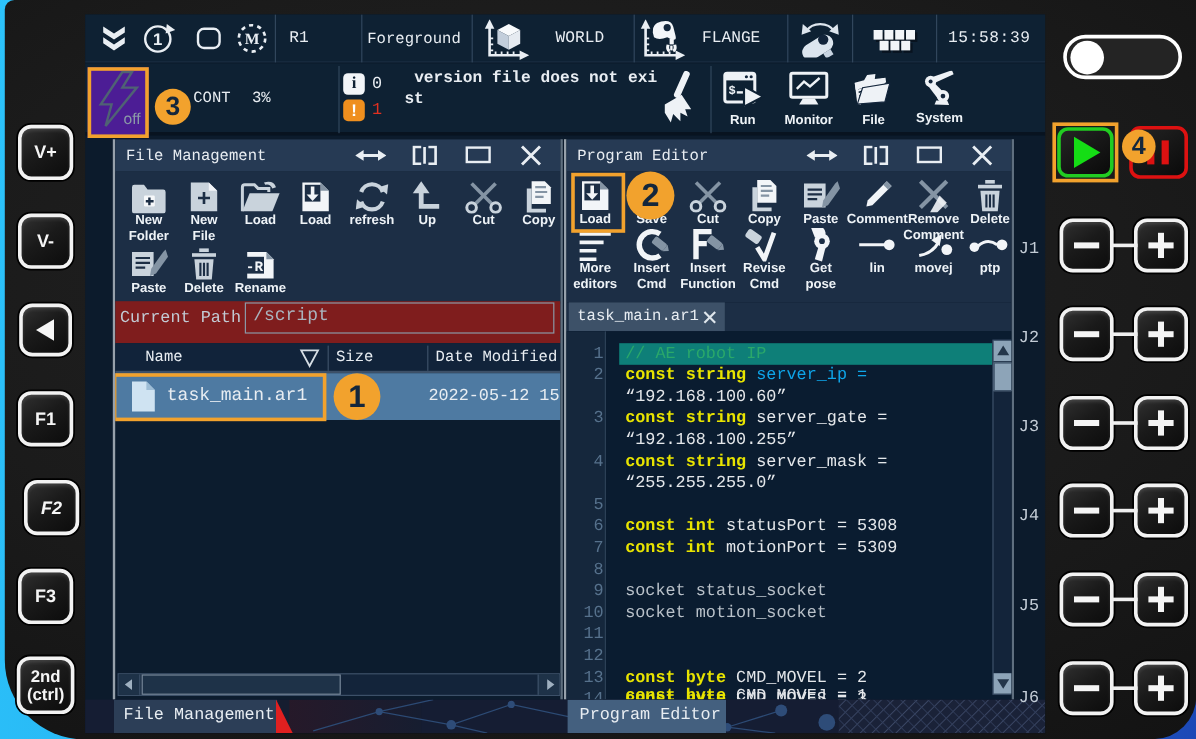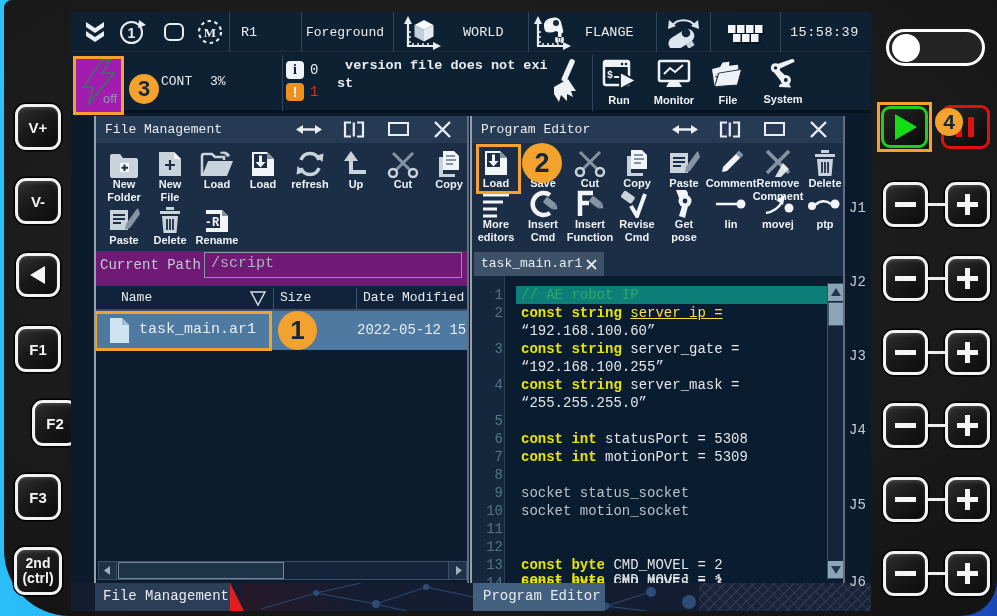--- a/index.html
+++ b/index.html
@@ -31,21 +31,21 @@
 <body>
 <div class="pendant"></div>
 <div class="hwbtn" style="left:15px;top:104px;width:46px;height:46px;font-size:15px;">V+</div>
 <div class="hwbtn" style="left:15px;top:178px;width:46px;height:46px;font-size:15px;">V-</div>
 <div class="hwbtn" style="left:16px;top:253px;width:44px;height:44px;">
     <svg width="24" height="24">
       <polygon points="19,3 19,21 4,12" fill="#f5f5f5"></polygon>
     </svg>
   </div>
 <div class="hwbtn" style="left:15px;top:326px;width:46px;height:46px;font-size:15px;">F1</div>
-<div class="hwbtn" style="left:32px;top:400px;width:46px;height:46px;font-size:15px;">F2</div>
+<div class="hwbtn" style="left:20px;top:400px;width:46px;height:46px;font-size:15px;font-style:italic;">F2</div>
 <div class="hwbtn" style="left:15px;top:474px;width:46px;height:46px;font-size:15px;">F3</div>
 <div class="hwbtn" style="left:14px;top:547px;width:48px;height:48px;font-size:14px;line-height:15px;">2nd<br>(ctrl)</div>
 <div class="abs" style="left:886px;top:29px;width:99px;height:37px;border:3px solid #fff;border-radius:19px;background:#242424;">
 <div class="abs" style="left:3px;top:1.5px;width:28px;height:28px;border-radius:50%;background:#fff;"></div>
   </div>
 <div class="obox" style="left:877px;top:102px;width:55px;height:50px;"></div>
 <div class="abs" style="left:881px;top:106px;width:47px;height:42px;border:3px solid #22cc22;border-radius:9px;background:linear-gradient(145deg,#242424,#0a0a0a);">
 <svg width="41" height="36">
       <polygon points="11,5 33,18 11,31" fill="#15dd15"></polygon>
     </svg></div>
@@ -215,21 +215,21 @@
           <rect x="20" y="2" width="7.5" height="8"></rect>
           <rect x="29" y="2" width="7.5" height="8"></rect>
 <rect x="7" y="11" width="7.5" height="8"></rect>
           <rect x="16" y="11" width="7.5" height="8"></rect>
           <rect x="25" y="11" width="7.5" height="8"></rect>
 </g>
 </svg>
 <div class="abs" style="left:719px;top:13px;font-size:13.5px;letter-spacing:.5px;">15:58:39</div>
 </div>
 <div class="abs" style="left:0;top:41px;width:800px;height:60px;background:#0e2133;border-bottom:3px solid #081320;">
-<div class="abs" style="left:2px;top:3px;width:51px;height:59px;border:3.5px solid #f2a22d;background:#a21caf;">
+<div class="abs" style="left:2px;top:3px;width:51px;height:59px;border:3.5px solid #f2a22d;background:#4c1d95;">
 <svg width="44" height="47" viewBox="0 0 44 47">
 <polygon points="26,1 8,28 17,28 12,46 38,14 26,14 34,1" fill="none" stroke="#4f6274" stroke-width="2"></polygon>
 <text x="27" y="44" font-size="13" fill="#8b99a7" font-family="Liberation Sans">off</text>
 </svg></div>
 <div class="badge" style="left:58px;top:21px;width:30px;height:30px;font-size:22px;">3</div>
 <div class="abs" style="left:90px;top:21px;font-size:13px;">CONT</div>
 <div class="abs" style="left:139px;top:21px;font-size:13px;">3%</div>
 <div class="vsep" style="left:211px;top:2px;height:56px;"></div>
 <div class="abs" style="left:215px;top:8px;width:18px;height:18px;background:#f2f5f8;border-radius:4px;color:#0e2133;font-family:'Liberation Serif';font-weight:bold;font-size:14px;text-align:center;line-height:18px;">i</div>
 <div class="abs" style="left:239px;top:9px;font-size:14px;">0</div>
@@ -406,21 +406,21 @@
             <svg width="30" height="28" viewBox="0 0 30 28">
               <path d="M4 4 L20 4 L26 10 L26 26 L4 26 Z" fill="#f2f5f8"></path>
               <path d="M20 4 L20 10 L26 10 Z" fill="#8494a4"></path>
 <rect x="2" y="8" width="16" height="14" fill="#1c2e45"></rect>
 <text x="10" y="19.5" font-size="12" font-weight="bold" fill="#f2f5f8" text-anchor="middle" font-family="Liberation Mono">-R</text>
             </svg>
           </div>
           <div class="icolabel" style="line-height:13px;">Rename</div>
         </div>
 </div>
-<div class="abs" style="left:0;top:135px;width:100%;height:35px;background:#701a75;">
+<div class="abs" style="left:0;top:135px;width:100%;height:35px;background:#7f1d1d;">
 <div class="abs" style="left:4px;top:6px;font-size:14px;color:#c2cbd4;">Current Path</div>
 <div class="abs" style="left:108px;top:1px;width:258px;height:26px;border:1px solid #8a98a6;font-size:15px;color:#aab4be;padding:2px 6px;">/script</div>
 </div>
 <div class="abs" style="left:0;top:170px;width:100%;height:25px;background:#11233a;border-bottom:2px solid #3c5068;">
 <div class="abs" style="left:25px;top:4px;font-size:13px;">Name</div>
 <svg class="abs" style="left:153px;top:4px;" width="18" height="17">
           <polygon points="2,2 16,2 9,15" fill="none" stroke="#d5dde4" stroke-width="1.5"></polygon>
         </svg>
 <div class="vsep" style="left:177px;top:2px;height:21px;background:#3c5068;"></div>
 <div class="abs" style="left:184px;top:4px;font-size:13px;">Size</div>
@@ -644,21 +644,21 @@
 <div class="abs" style="left:2px;top:0;width:130px;height:24px;background:#3d5168;font-size:13px;padding:4px 0 0 7px;">task_main.ar1<svg class="abs" style="left:111px;top:6px;" width="13" height="13">
             <path d="M2 2 L11 11 M11 2 L2 11" stroke="#dfe6ec" stroke-width="1.8"></path>
           </svg></div>
 </div>
 <div class="abs" style="left:0;top:160px;width:100%;height:307px;background:#0a1c30;overflow:hidden;">
 <div class="abs" style="left:0;top:0;width:33px;height:100%;background:#15273c;border-right:1px solid #2c4056;"></div>
 <div class="abs" style="left:44px;top:10px;width:311px;height:18px;background:#0e7f78;"></div>
 <div class="abs" style="left:0;top:11px;width:31px;text-align:right;font-size:14px;color:#56718c;">1</div>
 <div class="abs" style="left:49px;top:11px;font-size:14px;white-space:nowrap;"><span style="color:#2aa86a;">// AE robot IP</span></div>
 <div class="abs" style="left:0;top:29px;width:31px;text-align:right;font-size:14px;color:#56718c;">2</div>
-<div class="abs" style="left:49px;top:29px;font-size:14px;white-space:nowrap;"><b style="color:#e8e400;">const string</b> <span style="color:#fde047;text-decoration:underline;">server_ip =</span></div>
+<div class="abs" style="left:49px;top:29px;font-size:14px;white-space:nowrap;"><b style="color:#e8e400;">const string</b> <span style="color:#0ea5e9;">server_ip =</span></div>
 <div class="abs" style="left:49px;top:47px;font-size:14px;white-space:nowrap;"><span style="color:#e4e7ea;">“192.168.100.60”</span></div>
 <div class="abs" style="left:0;top:65px;width:31px;text-align:right;font-size:14px;color:#56718c;">3</div>
 <div class="abs" style="left:49px;top:65px;font-size:14px;white-space:nowrap;"><b style="color:#e8e400;">const string</b> <span style="color:#e4e7ea;">server_gate =</span></div>
 <div class="abs" style="left:49px;top:83px;font-size:14px;white-space:nowrap;"><span style="color:#e4e7ea;">“192.168.100.255”</span></div>
 <div class="abs" style="left:0;top:101px;width:31px;text-align:right;font-size:14px;color:#56718c;">4</div>
 <div class="abs" style="left:49px;top:101px;font-size:14px;white-space:nowrap;"><b style="color:#e8e400;">const string</b> <span style="color:#e4e7ea;">server_mask =</span></div>
 <div class="abs" style="left:49px;top:119px;font-size:14px;white-space:nowrap;"><span style="color:#e4e7ea;">“255.255.255.0”</span></div>
 <div class="abs" style="left:0;top:137px;width:31px;text-align:right;font-size:14px;color:#56718c;">5</div>
 <div class="abs" style="left:0;top:155px;width:31px;text-align:right;font-size:14px;color:#56718c;">6</div>
 <div class="abs" style="left:49px;top:155px;font-size:14px;white-space:nowrap;"><b style="color:#e8e400;">const int</b> <span style="color:#e4e7ea;">statusPort = 5308</span></div>

